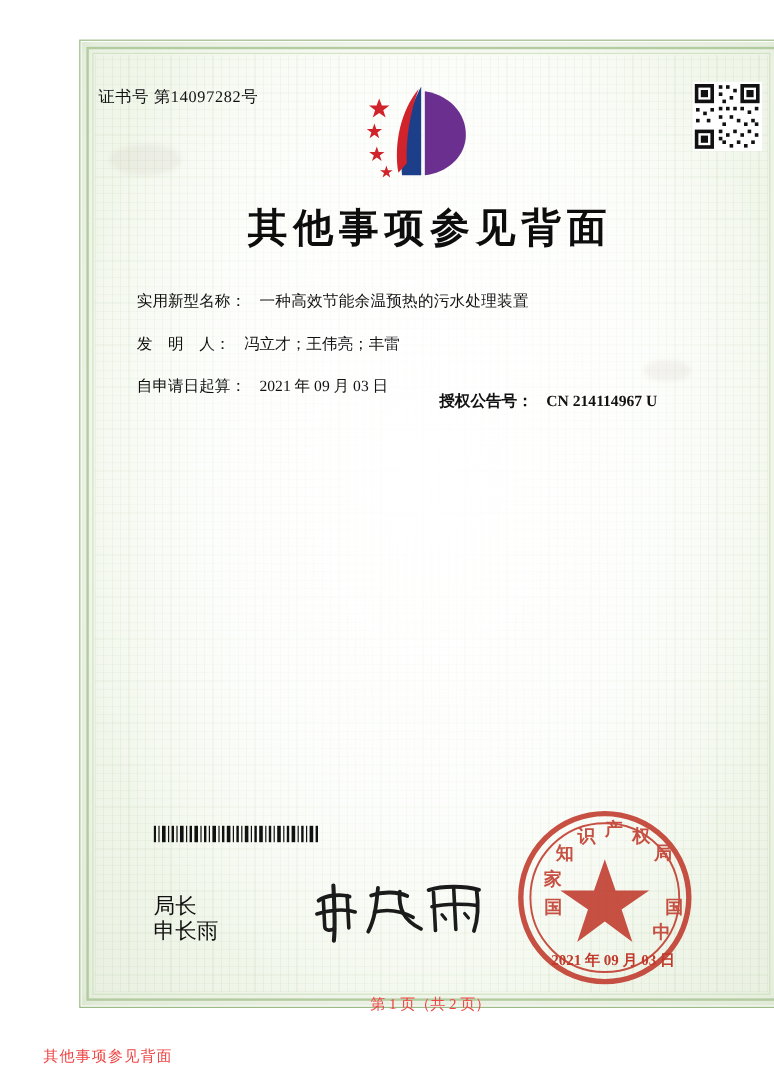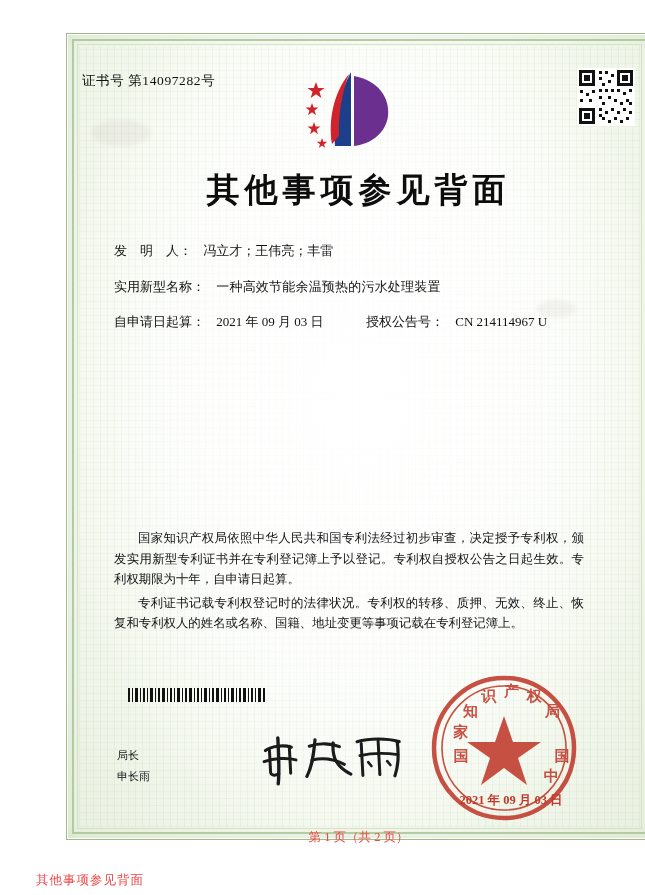--- a/index.html
+++ b/index.html
@@ -130,21 +130,22 @@
     color: #111;
   }
   .field-value {
     display: inline-block;
     margin-left: 8px;
     color: #111;
   }
   .field-row.two-col .second {
     position: absolute;
     left: 252px;
-    top: 0;
+    top: 12px;
+    font-weight: bold;
   }
   .row-title .field-value { letter-spacing: 0.2px; }
 
   
   .body-text {
     position: absolute;
     left: 78px;
     top: 528px;
     width: 470px;
     font-size: 12.4px;
@@ -162,23 +163,23 @@
     position: absolute;
     left: 92px;
     top: 688px;
     width: 140px;
     height: 14px;
   }
 
   
   .sig-label {
     position: absolute;
-    left: 81px;
+    left: 92px;
     top: 745px;
-    font-size: 11px;
+    font-size: 18px;
     line-height: 21px;
     color: #111;
   }
   .sig-script {
     position: absolute;
     left: 222px;
     top: 731px;
     width: 150px;
     height: 56px;
     font-family: "Liberation Serif", serif;
@@ -319,49 +320,45 @@
         <rect x="22" y="46" width="3" height="3"></rect>
           <rect x="52" y="34" width="3" height="3"></rect>
       </g>
     </svg>
   </div>
 
   <div class="doc-title">其他事项参见背面</div>
 
   <div class="fields">
 
+    <div class="field-row row-title">
+      <span class="field-label">实用新型名称：</span>
+      <span class="field-value">一种高效节能余温预热的污水处理装置</span>
+    </div>
+
     <div class="field-row">
       <span class="field-label">发　明　人：</span>
       <span class="field-value">冯立才；王伟亮；丰雷</span>
-    </div>
-
-    <div class="field-row row-title">
-      <span class="field-label">实用新型名称：</span>
-      <span class="field-value">一种高效节能余温预热的污水处理装置</span>
     </div>
 
 
 
 
 
     <div class="field-row two-col">
       <span class="field-label">自申请日起算：</span>
       <span class="field-value">2021 年 09 月 03 日</span>
       <span class="second">
         <span class="field-label">授权公告号：</span>
         <span class="field-value">CN 214114967 U</span>
       </span>
     </div>
 
   </div>
 
-  <div class="body-text">
-    <p>国家知识产权局依照中华人民共和国专利法经过初步审查，决定授予专利权，颁发实用新型专利证书并在专利登记簿上予以登记。专利权自授权公告之日起生效。专利权期限为十年，自申请日起算。</p>
-    <p>专利证书记载专利权登记时的法律状况。专利权的转移、质押、无效、终止、恢复和专利权人的姓名或名称、国籍、地址变更等事项记载在专利登记簿上。</p>
-  </div>
 
   <div class="barcode">
     <svg viewBox="0 0 140 14" width="140" height="14" preserveAspectRatio="none" aria-hidden="true">
       <g fill="#111">
         <rect x="0" y="0" width="2" height="14"></rect>
           <rect x="4" y="0" width="1" height="14"></rect>
         <rect x="7" y="0" width="3" height="14"></rect>
           <rect x="12" y="0" width="1" height="14"></rect>
         <rect x="15" y="0" width="2" height="14"></rect>
           <rect x="19" y="0" width="1" height="14"></rect>

